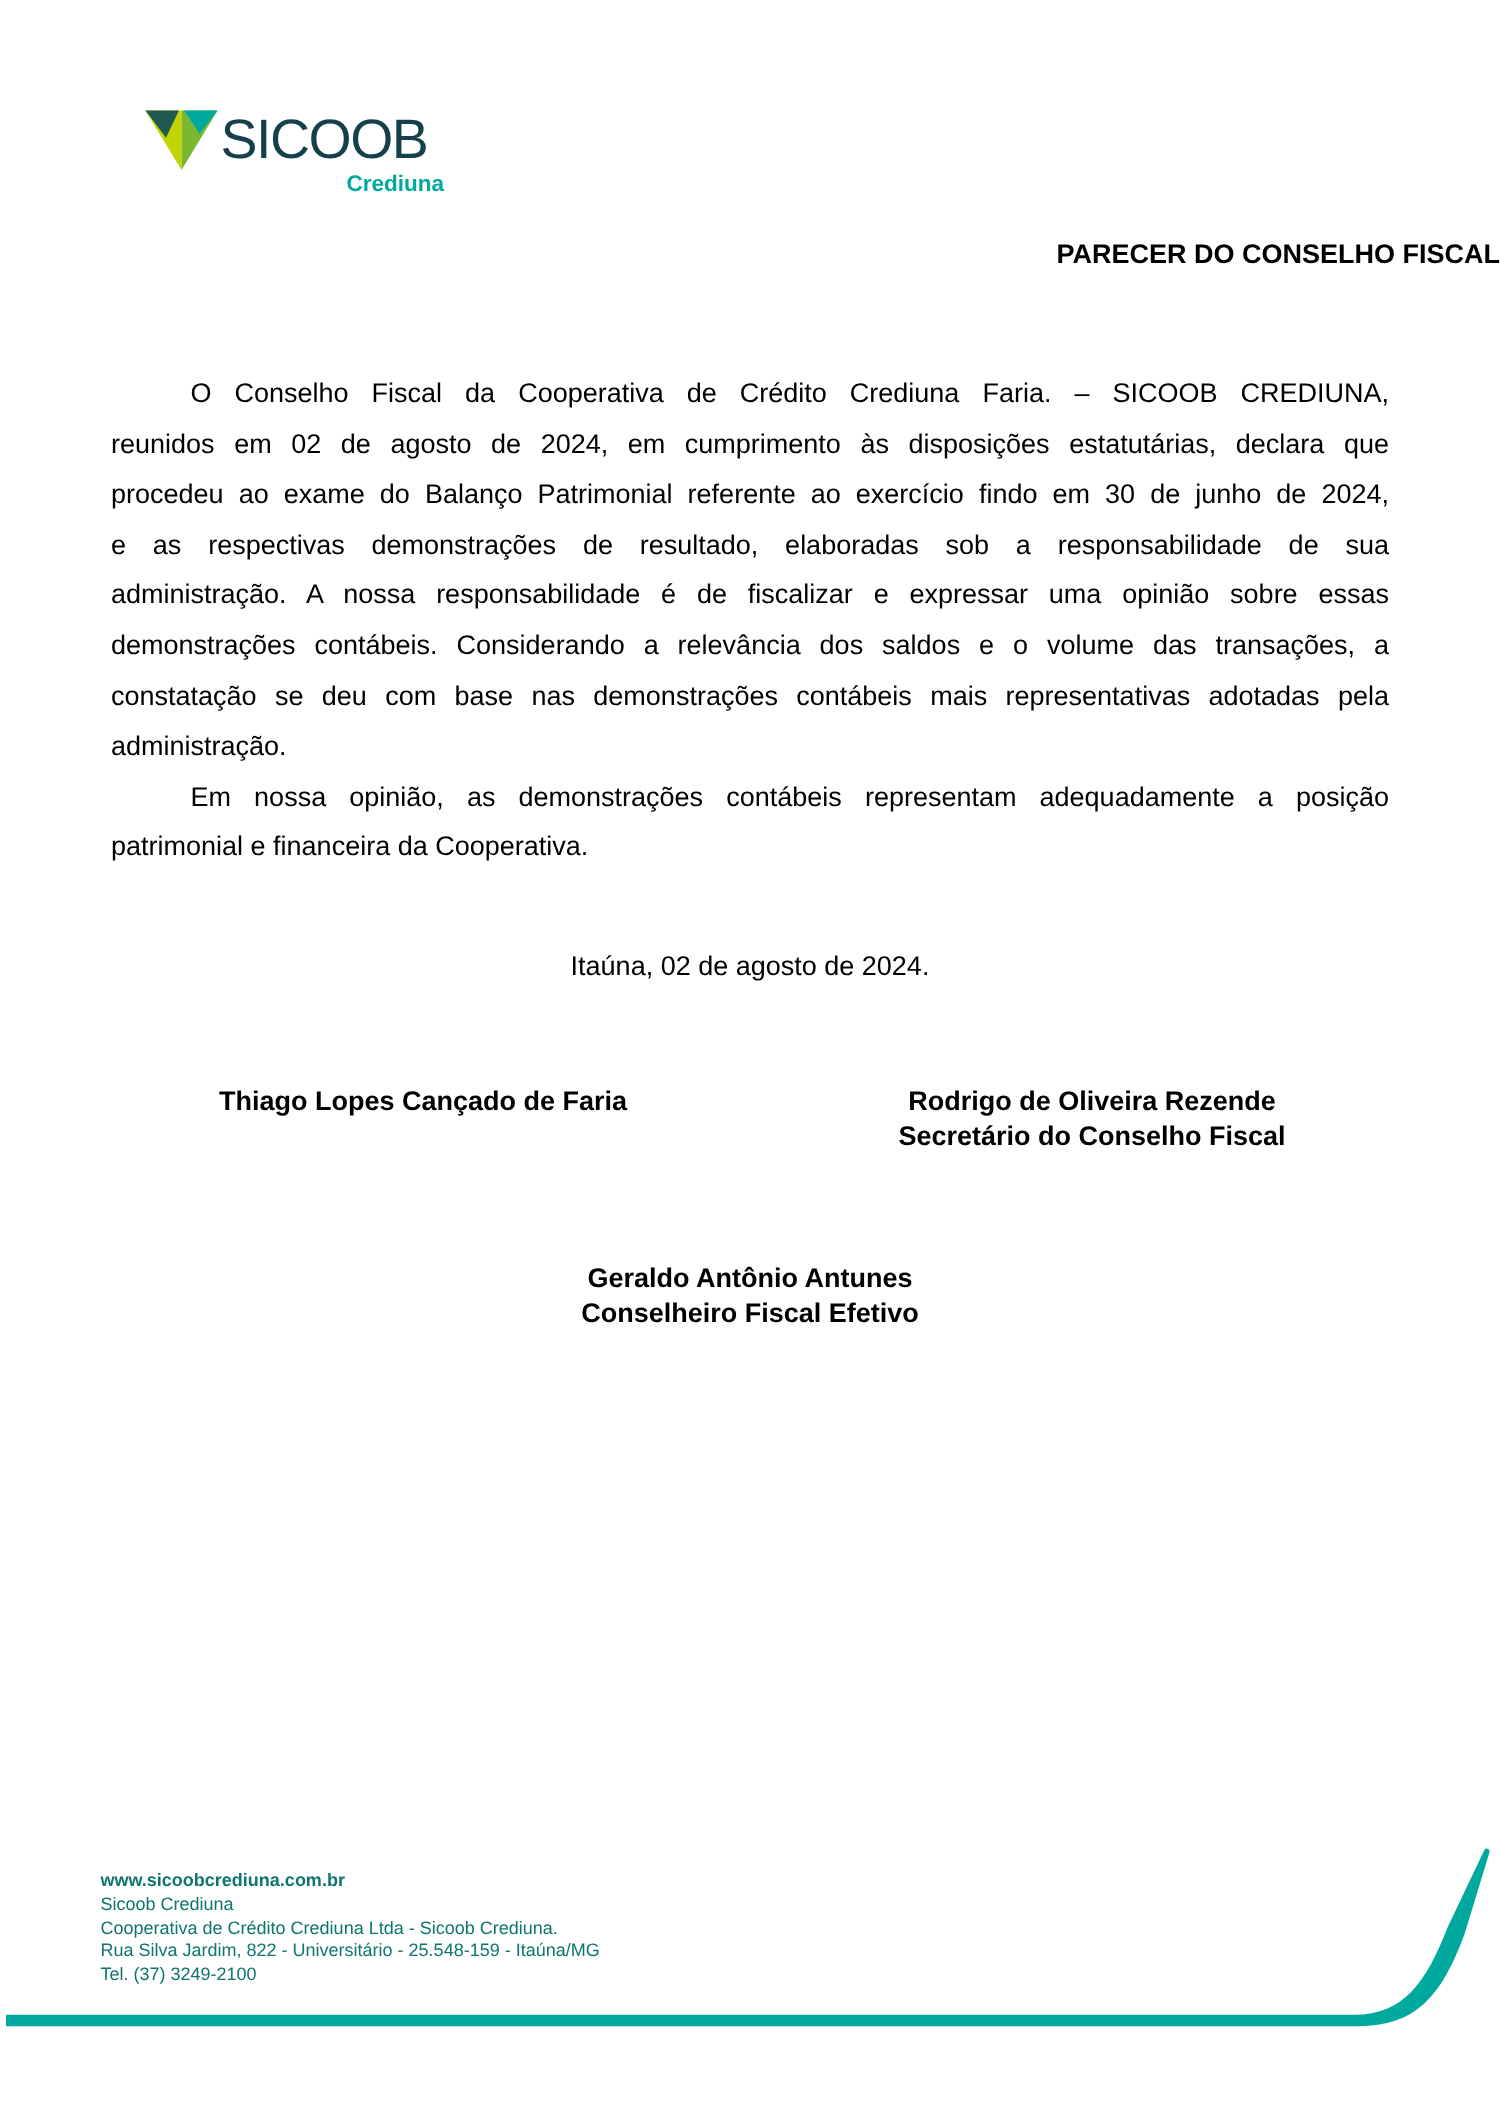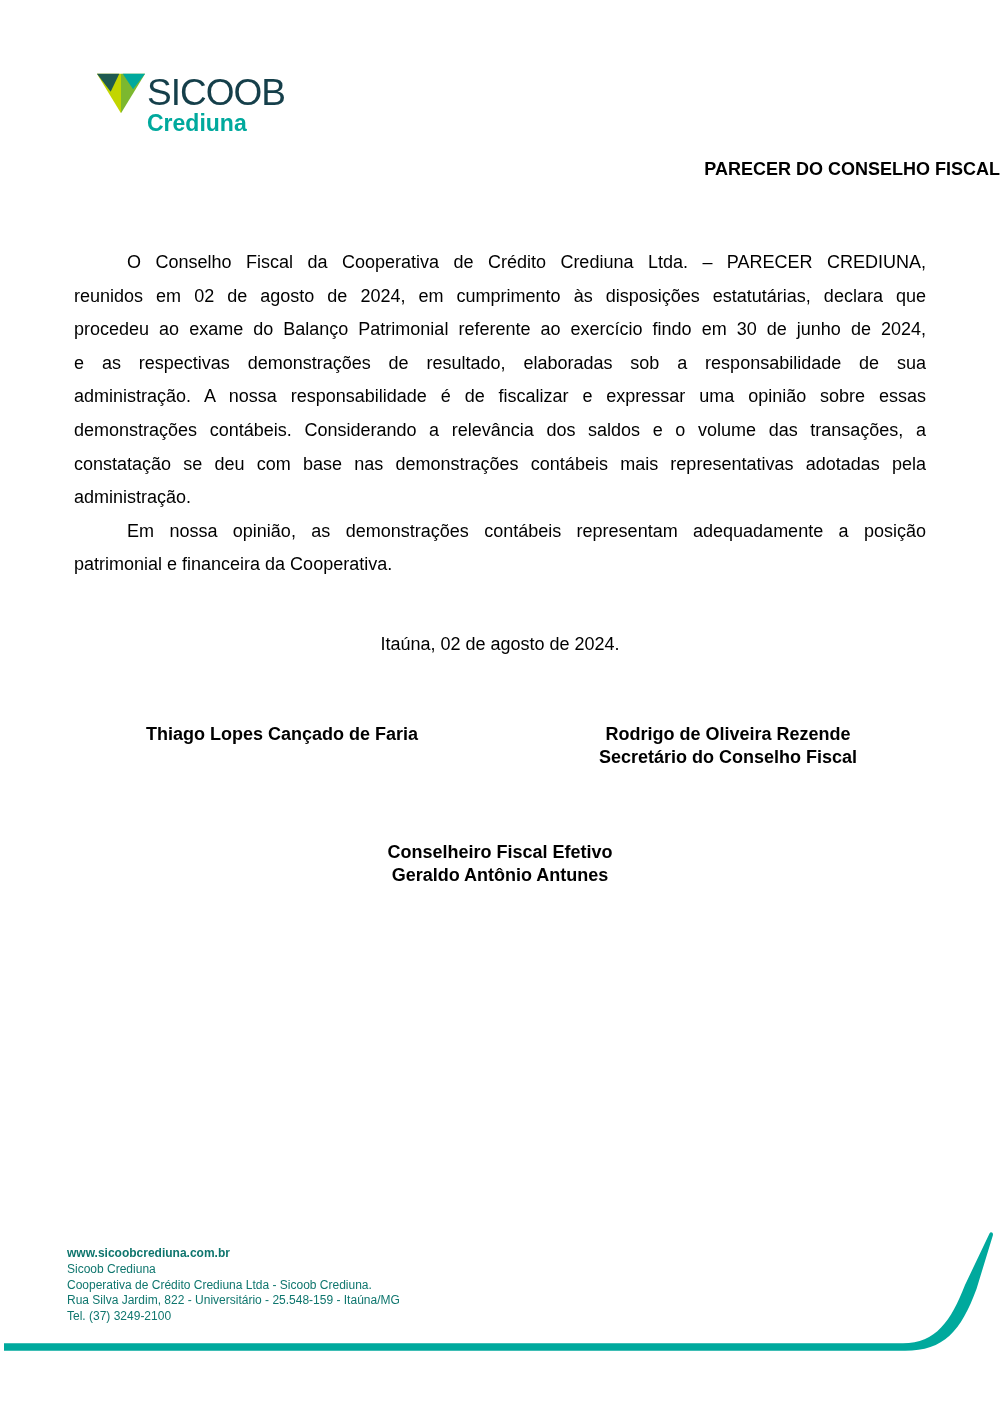--- a/index.html
+++ b/index.html
@@ -15,21 +15,21 @@
 
   
   .logo-icon { position: absolute; left: 95px; top: 72px; width: 52px; height: 43px; }
   .logo-word {
     position: absolute; left: 147px; top: 74px; width: 150px;
     font-size: 37px; font-weight: normal; letter-spacing: -1px;
     color: #153F4A; line-height: 37px; white-space: nowrap;
   }
   .logo-unit {
     position: absolute; left: 147px; top: 112px; width: 149px;
-    text-align: left; font-size: 23px; font-weight: bold;
+    text-align: right; font-size: 15px; font-weight: bold;
     color: #00A99D; line-height: 22px;
   }
 
   
   .doc-title {
     position: absolute; left: 0; top: 158px; width: 100%;
     text-align: right; font-size: 18px; font-weight: bold; line-height: 22px;
   }
 
   
@@ -75,21 +75,21 @@
     <polygon points="30,2 58,2 30,48" fill="#7CB82F"></polygon>
     <polygon points="2,2 28,2 18,23" fill="#1E5A50"></polygon>
     <polygon points="32,2 58,2 44,20" fill="#00A99D"></polygon>
   </svg>
   <div class="logo-word">SICOOB</div>
   <div class="logo-unit">Crediuna</div>
 
   <div class="doc-title">PARECER DO CONSELHO FISCAL</div>
 
   <div class="body-text">
-    <div class="bline jl ind">O Conselho Fiscal da Cooperativa de Crédito Crediuna Ltda. – PARECER CREDIUNA,</div>
+    <div class="bline jl ind">O Conselho Fiscal da Cooperativa de Crédito Crediuna Faria. – SICOOB CREDIUNA,</div>
     <div class="bline jl">reunidos em 02 de agosto de 2024, em cumprimento às disposições estatutárias, declara que</div>
     <div class="bline jl">procedeu ao exame do Balanço Patrimonial referente ao exercício findo em 30 de junho de 2024,</div>
     <div class="bline jl">e as respectivas demonstrações de resultado, elaboradas sob a responsabilidade de sua</div>
     <div class="bline jl">administração. A nossa responsabilidade é de fiscalizar e expressar uma opinião sobre essas</div>
     <div class="bline jl">demonstrações contábeis. Considerando a relevância dos saldos e o volume das transações, a</div>
     <div class="bline jl">constatação se deu com base nas demonstrações contábeis mais representativas adotadas pela</div>
     <div class="bline">administração.</div>
     <div class="bline jl ind">Em nossa opinião, as demonstrações contábeis representam adequadamente a posição</div>
     <div class="bline">patrimonial e financeira da Cooperativa.</div>
   </div>
@@ -97,22 +97,22 @@
   <div class="date-line">Itaúna, 02 de agosto de 2024.</div>
 
   <div class="sig sig-left">
     <div>Thiago Lopes Cançado de Faria</div>
   </div>
   <div class="sig sig-right">
     <div>Rodrigo de Oliveira Rezende</div>
     <div>Secretário do Conselho Fiscal</div>
   </div>
   <div class="sig sig-center">
+    <div>Geraldo Antônio Antunes</div>
     <div>Conselheiro Fiscal Efetivo</div>
-    <div>Geraldo Antônio Antunes</div>
   </div>
 
   <div class="footer">
     <div class="site">www.sicoobcrediuna.com.br</div>
     <div>Sicoob Crediuna</div>
     <div>Cooperativa de Crédito Crediuna Ltda - Sicoob Crediuna.</div>
     <div>Rua Silva Jardim, 822 - Universitário - 25.548-159 - Itaúna/MG</div>
     <div>Tel. (37) 3249-2100</div>
   </div>
 

